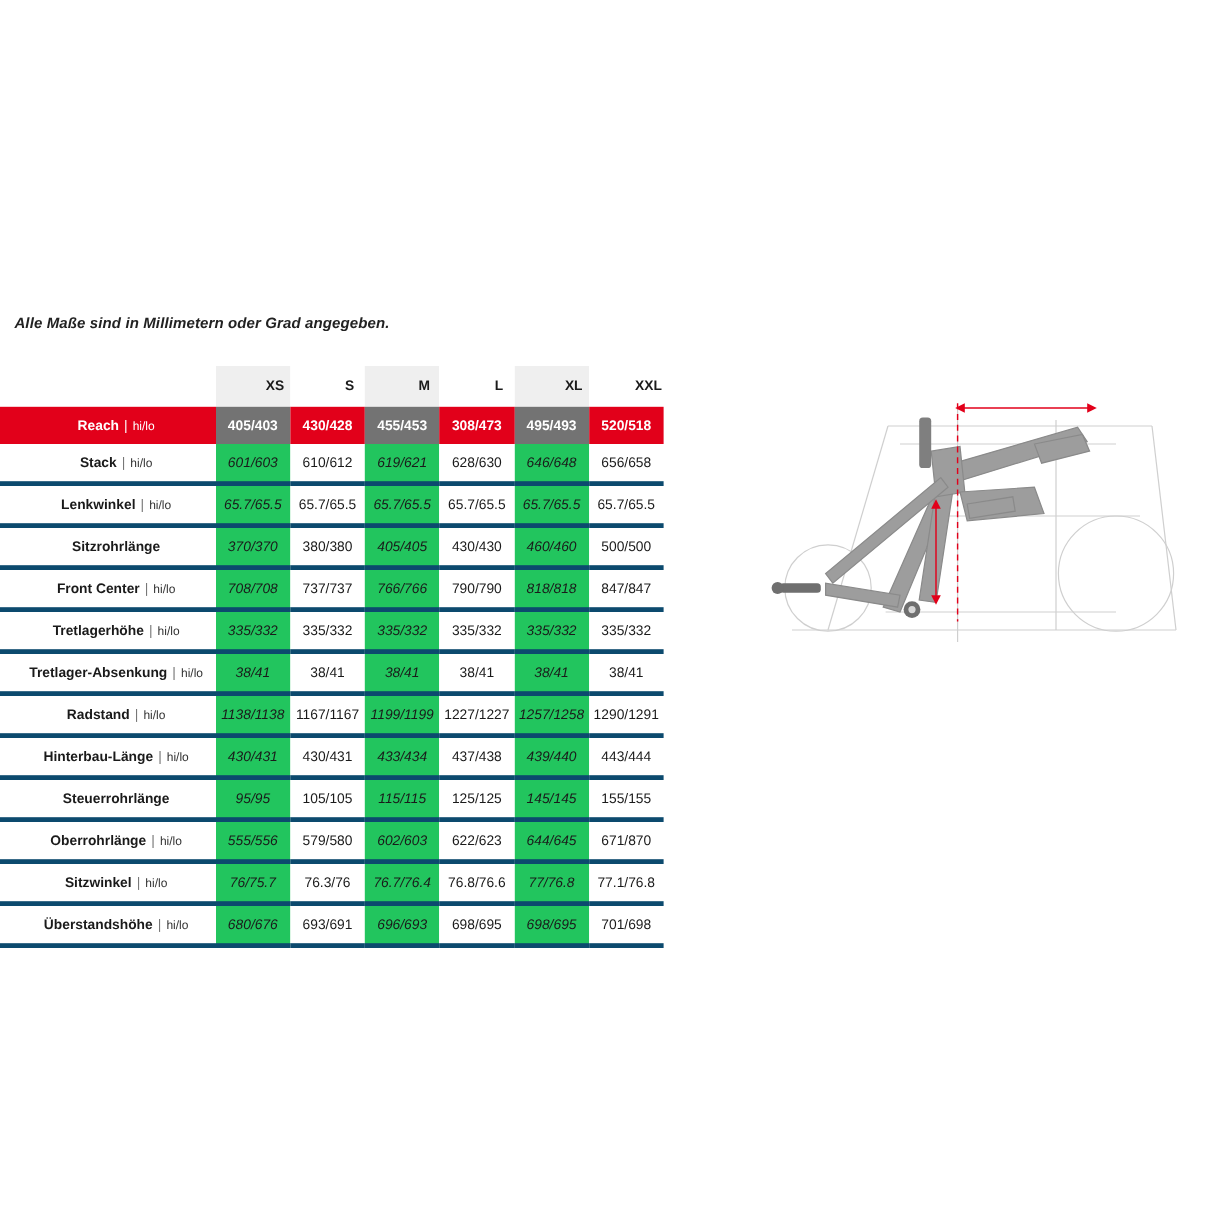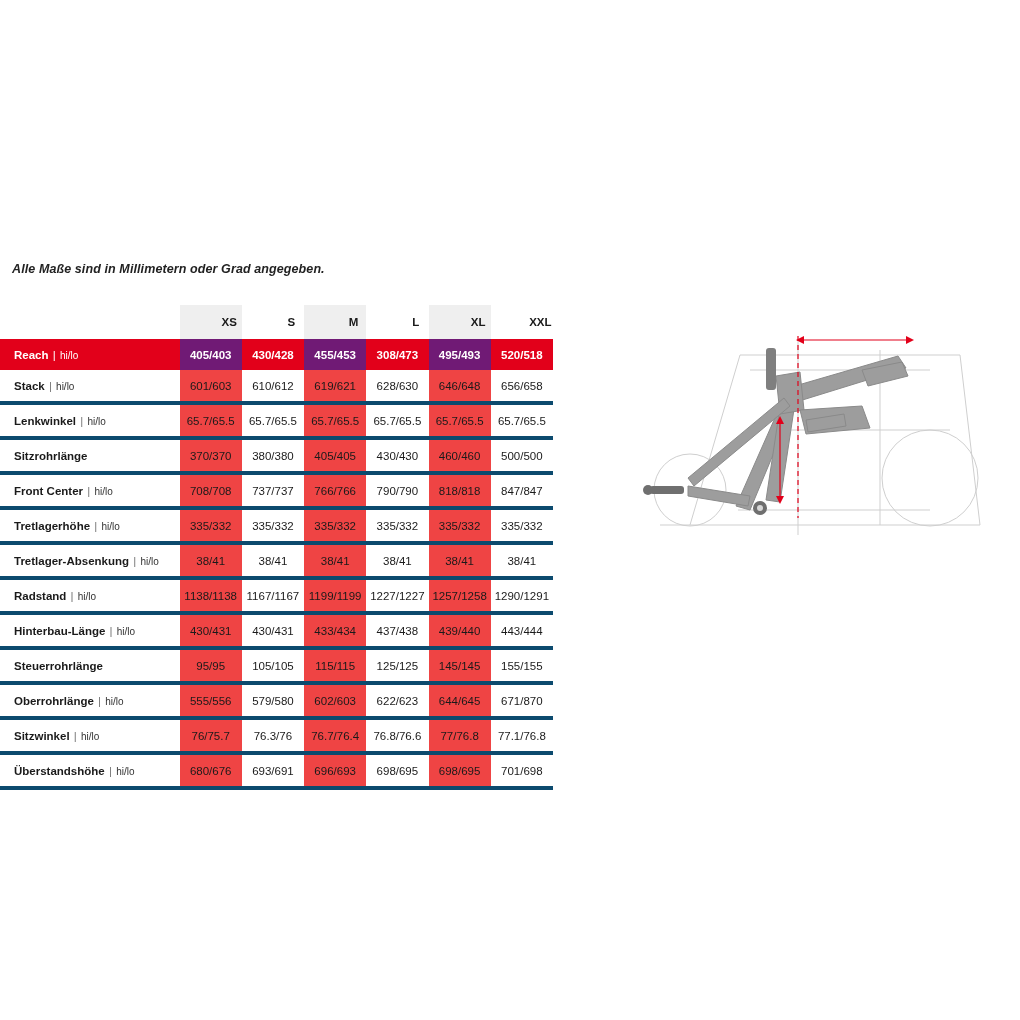--- a/index.html
+++ b/index.html
@@ -58,49 +58,49 @@
   .head-row th.blank { background: #ffffff; }
 
   .data-row td {
     height: 31px;
     font-size: 11.5px;
     text-align: center;
     vertical-align: middle;
     color: #1a1a1a;
   }
   .data-row td.lbl {
-    text-align: left;
+    text-align: center;
     padding-left: 14px;
     font-size: 11.5px;
     font-weight: 700;
     color: #1a1a1a;
   }
   .data-row td.lbl .sub {
     font-weight: 400;
     font-size: 10px;
     color: #333;
   }
   .data-row td.lbl .sep {
     font-weight: 400;
     color: #777;
     padding: 0 1px;
   }
 
   .row-white td { background: #ffffff; }
-  .row-white td.shade { background: #ef4444; }
+  .row-white td.shade { background: #22c55e; font-style: italic; }
 
   .row-accent td {
     background: #e2001a;
     color: #ffffff;
     font-weight: 700;
   }
   .row-accent td.lbl { color: #ffffff; }
   .row-accent td.lbl .sub { color: #ffffff; font-weight: 400; }
   .row-accent td.lbl .sep { color: #ffffff; }
-  .row-accent td.shade { background: #701a75; }
+  .row-accent td.shade { background: #737373; }
 
   .hline {
     border-bottom: 4px solid #0c4a6e;
   }
 
   
   .figure {
     position: absolute;
     left: 630px;
     top: 310px;

